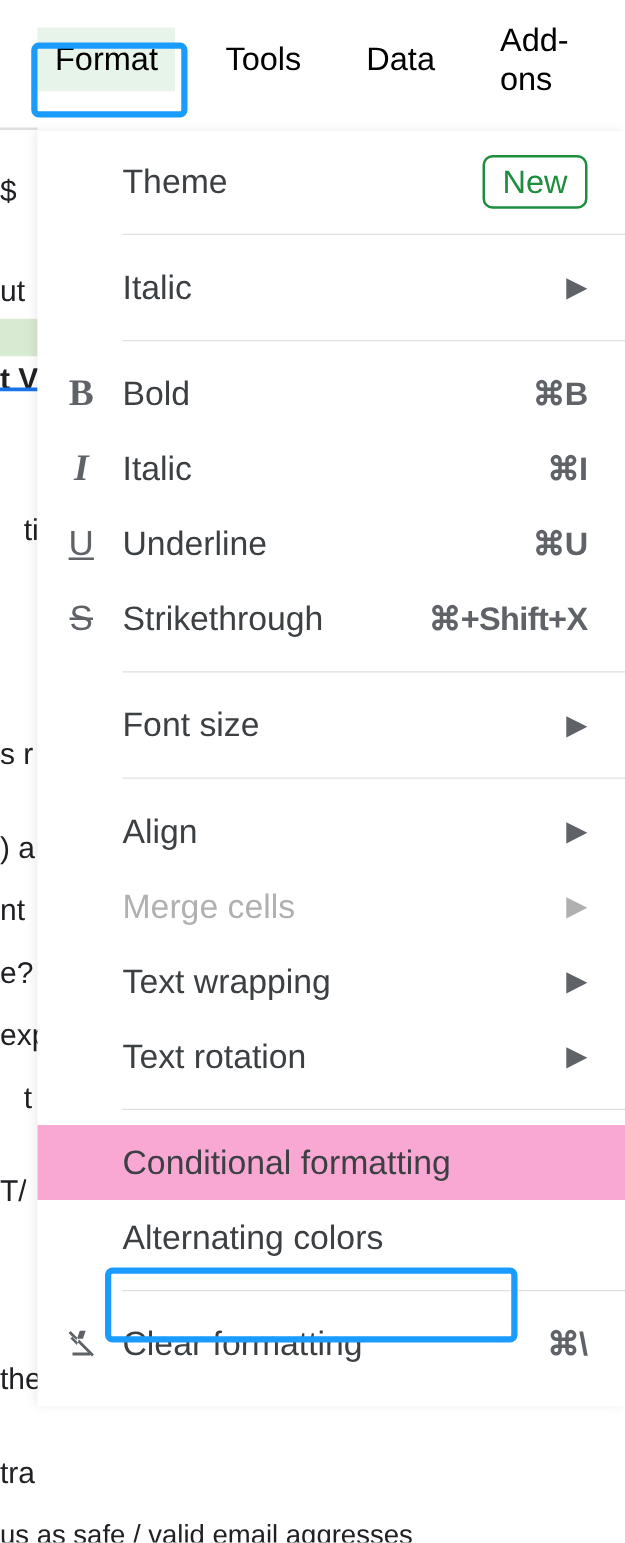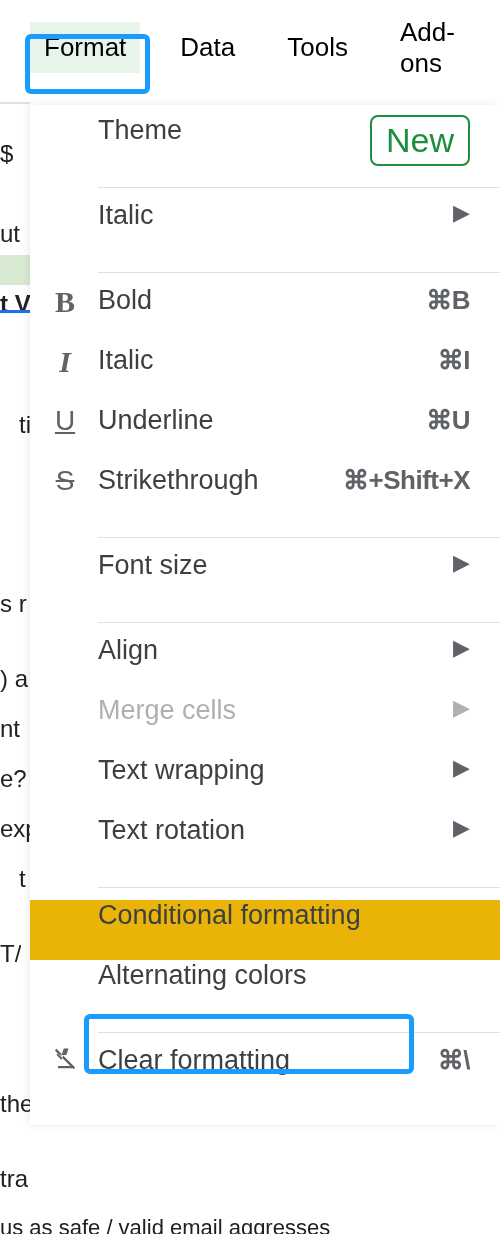--- a/index.html
+++ b/index.html
@@ -66,21 +66,21 @@
       top: 105px;
       width: 470px;
       background: #fff;
       box-shadow: -2px 0 8px rgba(0,0,0,0.08);
       z-index: 10;
       padding-top: 10px;
       padding-bottom: 20px;
     }
     .menu-row {
       display: flex;
-      align-items: flex-start;
+      align-items: center;
       height: 60px;
       padding: 0 30px 0 12px;
       cursor: pointer;
       font-size: 27px;
       color: #3c4043;
     }
     .menu-row .icon-slot {
       width: 46px;
       display: flex;
       justify-content: center;
@@ -99,27 +99,27 @@
     }
     .menu-row .chev {
       color: #5f6368;
       font-size: 22px;
     }
     .menu-row.disabled .label,
     .menu-row.disabled .chev {
       color: #b0b0b0;
     }
     .menu-row.hover {
-      background: #eab308;
+      background: #f9a8d4;
     }
 
     .badge-new {
       border: 2px solid #1e8e3e;
       color: #1e8e3e;
-      font-size: 34px;
+      font-size: 26px;
       padding: 4px 14px;
       border-radius: 8px;
       font-weight: 500;
     }
 
     .divider {
       height: 1px;
       background: #e0e0e0;
       margin: 12px 0 12px 68px;
     }
@@ -172,22 +172,22 @@
   <div class="bg-row" style="top:940px;">T/</div>
   <div class="bg-row" style="top:1090px;">the</div>
   <div class="bg-row" style="top:1165px;">tra</div>
   <div class="bg-row" style="top:1215px;width:500px;font-size:22px;">us as safe / valid email aggresses</div>
 </div>
 <div style="position:absolute;left:0;top:255px;width:30px;height:30px;background:#d9ead3;z-index:-1;"></div>
 <div style="position:absolute;left:0;top:310px;width:30px;height:3px;background:#1a73e8;z-index:1;"></div>
 
 <div class="menubar">
   <div class="menu-item active">Format</div>
+  <div class="menu-item">Tools</div>
   <div class="menu-item">Data</div>
-  <div class="menu-item">Tools</div>
   <div class="menu-item">Add-ons</div>
   <div class="menu-item">He</div>
 </div>
 <div class="menu-highlight-box"></div>
 <div class="mb-border"></div>
 
 <div class="dropdown">
 
   <div class="menu-row">
     <span class="icon-slot"></span>

